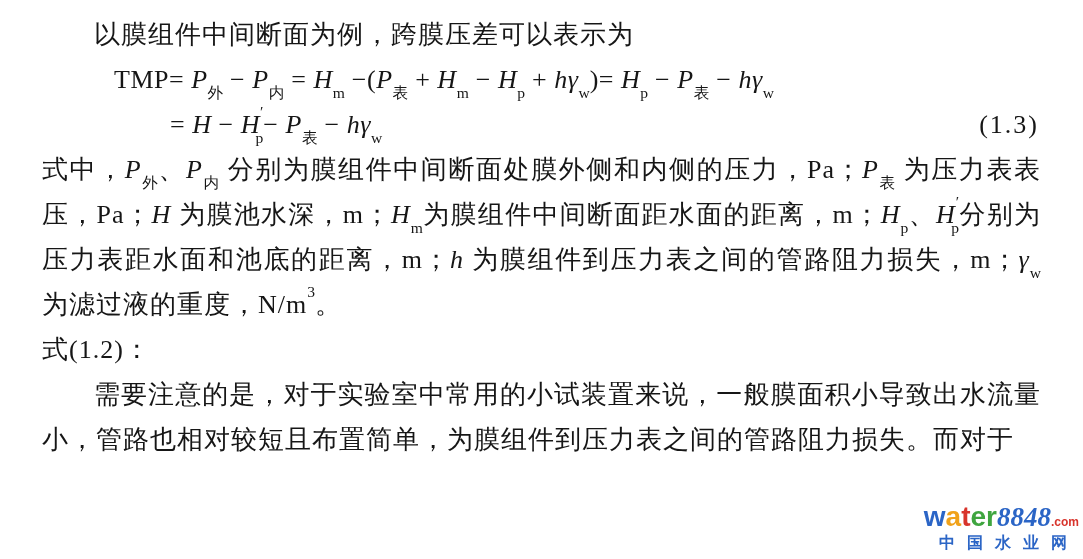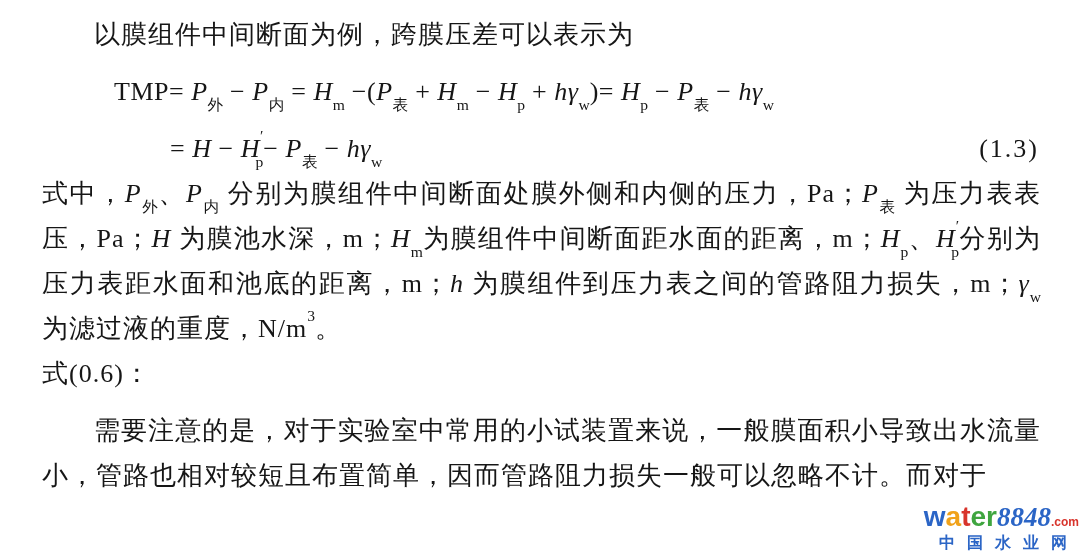--- a/index.html
+++ b/index.html
@@ -10,21 +10,21 @@
     background:#ffffff;
     color:#161616;
     font-family:"Liberation Serif","DejaVu Serif",serif;
     font-size:26px;
     line-height:45px;
     padding:12px 42px 0 42px;
     overflow:hidden;
   }
   .para{margin:0;text-align:justify;letter-spacing:1px;}
   .indent{text-indent:2em;}
-  .eq-line{white-space:nowrap;letter-spacing:0.5px;margin-top:12px;}
+  .eq-line{white-space:nowrap;letter-spacing:0.5px;}
   .eq-line-a{padding-left:72px;}
   .eq-line-b{padding-left:128px;position:relative;}
   .eq-line-c{padding-left:348px;position:relative;}
   .eq-tag{position:absolute;right:2px;top:0;letter-spacing:2px;}
   .it{font-style:italic;}
   sup{position:relative;top:-0.42em;font-size:0.6em;line-height:0;letter-spacing:0;}
   sub{position:relative;top:0.22em;font-size:0.6em;line-height:0;letter-spacing:0;}
   sub.tuck{margin-left:-0.5em;}
   
   .watermark{
@@ -47,26 +47,26 @@
 
   <div class="eq-line eq-line-a"><span>TMP= </span><span class="it">P</span><sub>外</sub><span> − </span><span class="it">P</span><sub>内</sub><span> = </span><span class="it">H</span><sub>m</sub><span> −(</span><span class="it">P</span><sub>表</sub><span> + </span><span class="it">H</span><sub>m</sub><span> − </span><span class="it">H</span><sub>p</sub><span> + </span><span class="it">h</span><span class="it">γ</span><sub>w</sub><span>)= </span><span class="it">H</span><sub>p</sub><span> − </span><span class="it">P</span><sub>表</sub><span> − </span><span class="it">h</span><span class="it">γ</span><sub>w</sub></div>
 
   <div class="eq-line eq-line-b">
     <span><span>= </span><span class="it">H</span><span> − </span><span class="it">H</span><sup>′</sup><sub class="tuck">p</sub><span>− </span><span class="it">P</span><sub>表</sub><span> − </span><span class="it">h</span><span class="it">γ</span><sub>w</sub></span>
     <span class="eq-tag">(1.3)</span>
   </div>
 
   <p class="para"><span>式中，</span><span class="it">P</span><sub>外</sub><span>、</span><span class="it">P</span><sub>内</sub><span> 分别为膜组件中间断面处膜外侧和内侧的压力，Pa；</span><span class="it">P</span><sub>表</sub><span> 为压力表表压，Pa；</span><span class="it">H</span><span> 为膜池水深，m；</span><span class="it">H</span><sub>m</sub><span>为膜组件中间断面距水面的距离，m；</span><span class="it">H</span><sub>p</sub><span>、</span><span class="it">H</span><sup>′</sup><sub class="tuck">p</sub><span>分别为压力表距水面和池底的距离，m；</span><span class="it">h</span><span> 为膜组件到压力表之间的管路阻力损失，m；</span><span class="it">γ</span><sub>w</sub><span>为滤过液的重度，N/m</span><sup>3</sup><span>。</span></p>
 
-  <p class="para">式(0.6)：</p>
+  <p class="para">式(1.2)：</p>
 
   <div class="eq-line eq-line-c">
   </div>
 
-  <p class="para indent">需要注意的是，对于实验室中常用的小试装置来说，一般膜面积小导致出水流量小，管路也相对较短且布置简单，因而管路阻力损失一般可以忽略不计。而对于</p>
+  <p class="para indent">需要注意的是，对于实验室中常用的小试装置来说，一般膜面积小导致出水流量小，管路也相对较短且布置简单，为膜组件到压力表之间的管路阻力损失。而对于</p>
 
   <div class="watermark">
     <div class="wm-top">
       <span class="wm-word"><span style="color: rgb(43, 101, 198);">w</span><span style="color: rgb(240, 162, 26);">a</span><span style="color: rgb(216, 52, 44);">t</span><span style="color: rgb(63, 165, 63);">e</span><span style="color: rgb(63, 165, 63);">r</span></span><span class="wm-number" style="color: rgb(43, 101, 198);">8848</span><span class="wm-tld" style="color: rgb(216, 52, 44);">.com</span>
     </div>
     <div class="wm-sub" style="color: rgb(43, 101, 198);">中国水业网</div>
   </div>
 
 </div>
 

